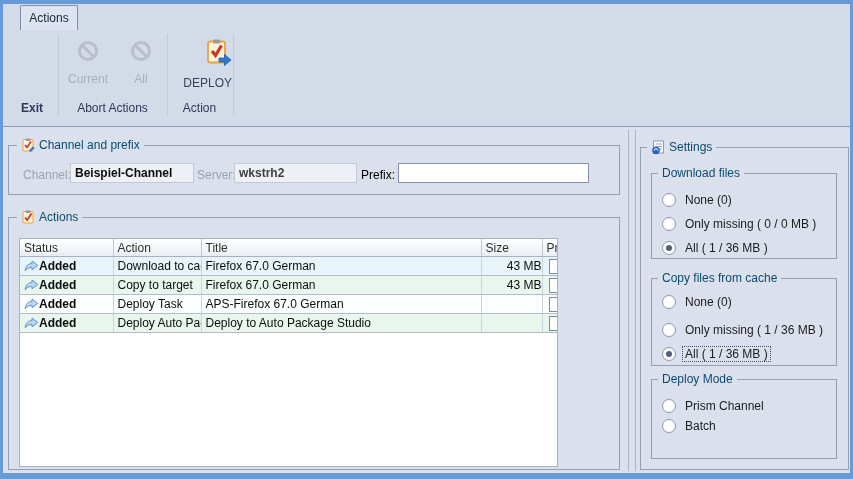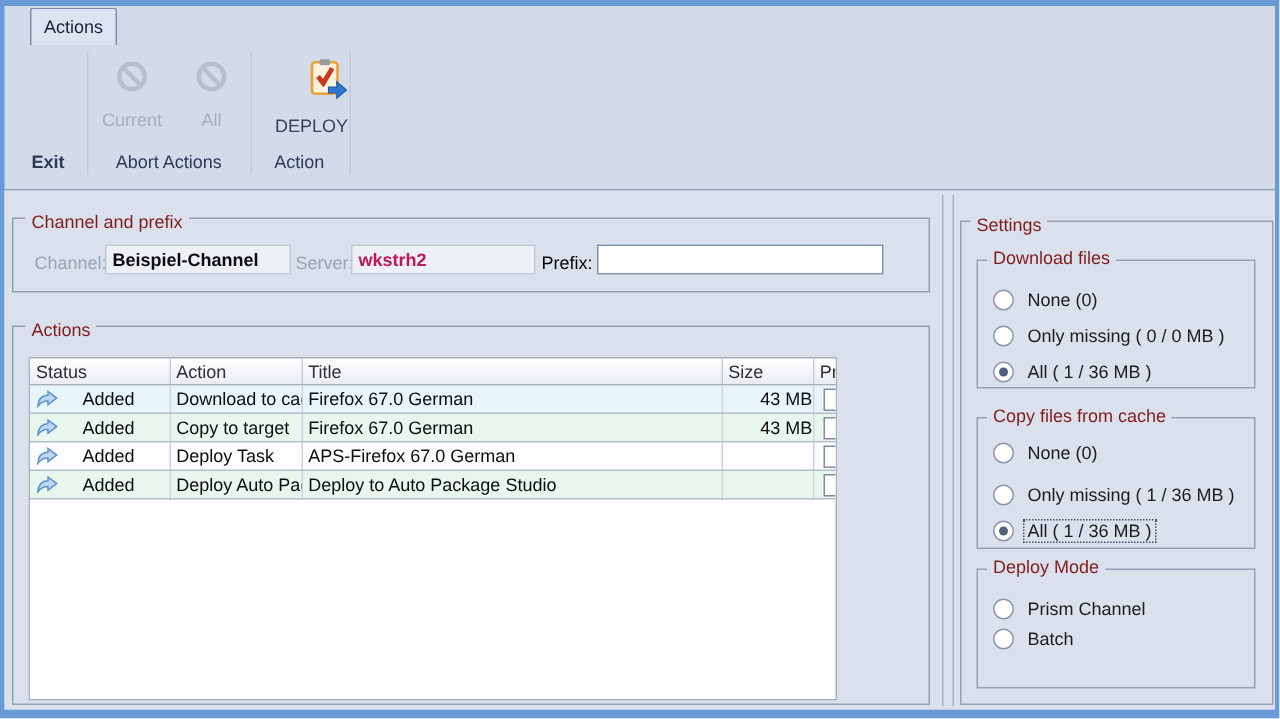--- a/index.html
+++ b/index.html
@@ -26,37 +26,37 @@
   .grplbl{position:absolute;top:97px;font-size:12px;color:#2c3a58;text-align:center;}
   #gl-exit{left:4px;width:50px;font-weight:bold;}
   #gl-abort{left:56px;width:107px;}
   #gl-action{left:164px;width:65px;}
   .ribbon-line{position:absolute;left:0;top:122px;width:847px;height:1px;background:#8b99b6;}
 
   
   .content{position:absolute;left:0;top:123px;width:847px;height:346px;background:#dbe0ed;}
   .gbox{position:absolute;border:1px solid #95a0b5;box-sizing:border-box;}
   .legend{position:absolute;top:-9px;left:8px;height:16px;background:#dbe0ed;padding:0 4px;
-          display:flex;align-items:center;gap:4px;font-size:12px;color:#7f1d1d;white-space:nowrap;flex-direction:column;}
+          display:flex;align-items:center;gap:4px;font-size:12px;color:#0c4a6e;white-space:nowrap;}
   #gb-channel{left:5px;top:18px;width:612px;height:50px;}
   #gb-actions{left:5px;top:90px;width:612px;height:253px;}
   #gb-settings{left:637px;top:20px;width:209px;height:323px;}
   .splitter{position:absolute;left:625px;top:3px;width:6px;height:341px;
             border-left:1px solid #aab4c8;border-right:1px solid #aab4c8;}
 
   
   .flabel{position:absolute;top:22px;font-size:12px;color:#000000;white-space:nowrap;}
   .flabel.dis{color:#9aa3b2;}
   #lb-channel{left:14px;}
   #lb-server{left:188px;}
   #lb-prefix{left:352px;}
   .ffield{position:absolute;top:17px;height:20px;font-size:12px;line-height:18px;
           padding-left:4px;box-sizing:border-box;}
   #f-channel{left:61px;width:124px;background:#edf0f5;border:1px solid #c2c8d4;font-weight:bold;color:#0d0d0d;}
-  #f-server{left:225px;width:123px;background:#edf0f5;border:1px solid #c2c8d4;font-weight:bold;color:#be185d;}
+  #f-server{left:225px;width:123px;background:#edf0f5;border:1px solid #c2c8d4;font-weight:bold;color:#404040;}
   #f-prefix{left:389px;width:191px;background:#ffffff;border:1px solid #8292ac;}
 
   
   #tablewrap{position:absolute;left:10px;top:20px;width:539px;height:229px;background:#fff;
              border:1px solid #a8b1c2;box-sizing:border-box;overflow:hidden;}
   table.acts{border-collapse:collapse;table-layout:fixed;width:593px;font-size:12px;}
   table.acts th{height:17px;background:linear-gradient(#ffffff,#e9edf3);
        border-right:1px solid #c3cad6;border-bottom:1px solid #a8b1c2;
        font-weight:normal;text-align:left;padding:0 0 0 4px;color:#2f2f2f;
        overflow:hidden;white-space:nowrap;}
@@ -64,21 +64,21 @@
        padding:0 0 0 4px;overflow:hidden;white-space:nowrap;color:#0d0d0d;}
   table.acts th:last-child,table.acts td:last-child{border-right:none;}
   tr.r0 td{background:#e7f5fb;}
   tr.r1 td{background:#e8f6ee;}
   tr.r2 td{background:#fcfdff;}
   tr.r3 td{background:#e8f6ee;}
   th.size,td.size{text-align:right;padding:0 5px 0 0;}
   td.prog{padding:0;}
   .pbox{height:13px;margin:1px 2px;border:1px solid #7e8aa0;background:#fff;
         font-size:11px;text-align:center;line-height:13px;color:#111;}
-  .stcell{display:flex;align-items:center;gap:16px;}
+  .stcell{display:flex;align-items:center;gap:0;font-weight:bold;}
 
   
   .subbox{position:absolute;left:10px;width:186px;border:1px solid #95a0b5;box-sizing:border-box;}
   #sb-download{top:25px;height:86px;}
   #sb-copy{top:130px;height:88px;}
   #sb-deploy{top:231px;height:80px;}
   .radio-row{position:absolute;left:10px;height:15px;display:flex;align-items:center;cursor:default;}
   .radio{width:12px;height:12px;border:1px solid #8c96a8;border-radius:50%;background:#fff;
          position:relative;flex:none;}
   .radio.checked::after{content:"";position:absolute;left:3px;top:3px;width:6px;height:6px;

